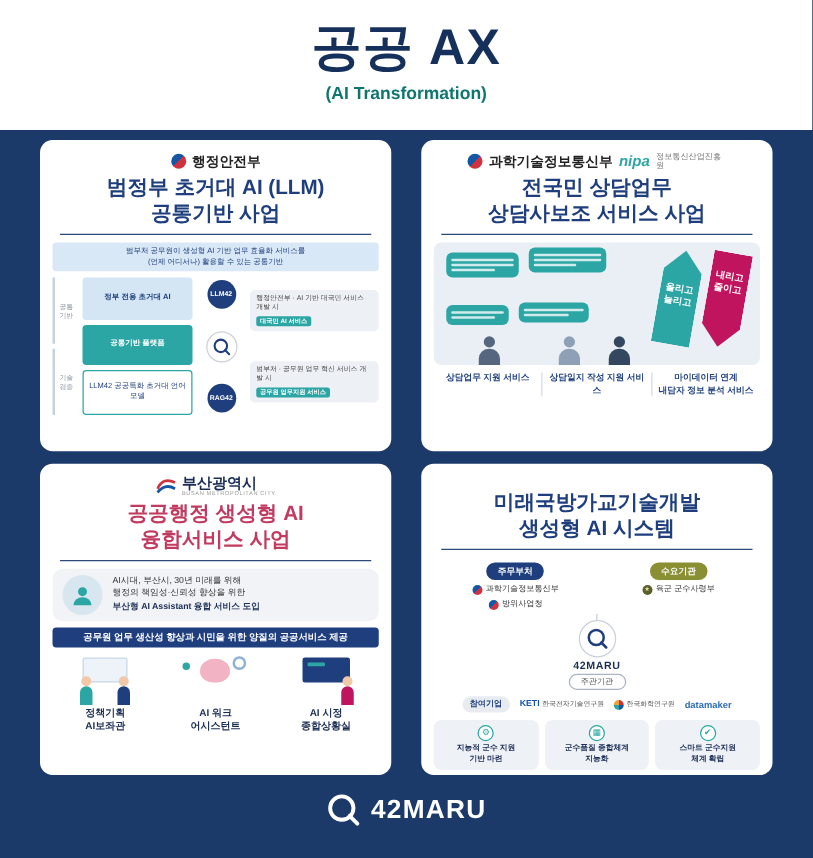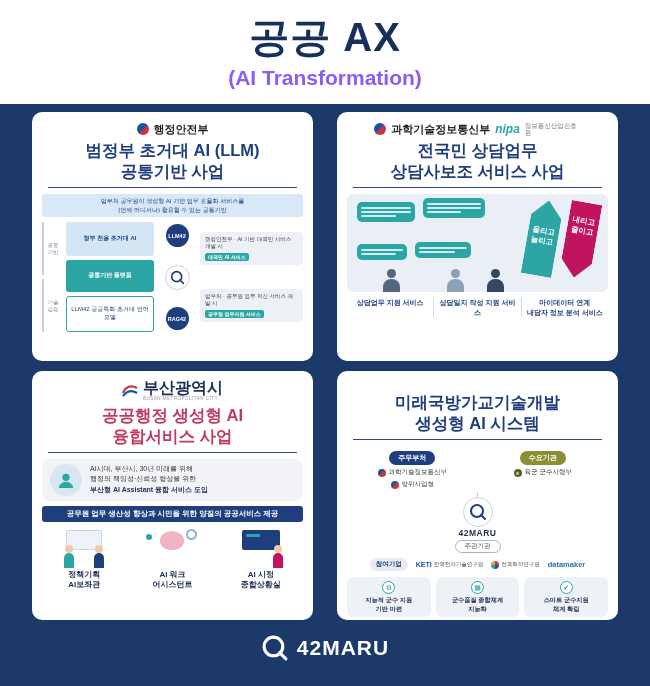--- a/index.html
+++ b/index.html
@@ -2,21 +2,21 @@
 <html><head>
 <meta charset="utf-8">
 <style>
   * { margin:0; padding:0; box-sizing:border-box; }
   html,body { width:650px; height:686px; }
   body { background:#1b3a6a; font-family:"Liberation Sans","DejaVu Sans",sans-serif; overflow:hidden; }
 
   
   .hdr { background:#ffffff; height:104px; text-align:center; padding-top:10px; }
   .hdr-title { font-size:40px; font-weight:bold; color:#16305c; letter-spacing:1px; }
-  .hdr-sub { font-size:21px; font-weight:bold; color:#8b5cf6; margin-top:1px; }
+  .hdr-sub { font-size:14px; font-weight:bold; color:#0f766e; margin-top:1px; }
 
   
   .grid { display:grid; grid-template-columns:281px 281px; gap:10px 24px; justify-content:center; margin-top:8px; }
   .card { width:281px; height:249px; background:#fff; border-radius:10px; padding:9px 10px; overflow:hidden; position:relative; }
 
   .org-row { display:flex; align-items:center; justify-content:center; gap:5px; min-height:16px; }
   .org-name { font-size:11px; font-weight:bold; color:#222; }
   .taegeuk { width:12px; height:12px; border-radius:50%; background:linear-gradient(135deg,#1557a5 50%,#d0313f 50%); flex:none; }
   .taegeuk.sm { width:8px; height:8px; }
   .card-title { text-align:center; font-size:16.5px; font-weight:bold; color:#1e3e7e; line-height:1.28; margin-top:3px; }
@@ -55,21 +55,21 @@
   .p-c .head,.p-c .torso { background:#33475f; }
   .ribbon { position:absolute; width:31px; height:76px; color:#fff; font-size:7.5px; font-weight:bold; text-align:center; line-height:1.35; }
   .ribbon.up { right:50px; top:6px; background:#2ca6a4; clip-path:polygon(50% 0,100% 22%,100% 100%,0 100%,0 22%); padding-top:26px; transform:rotate(10deg); }
   .ribbon.down { right:12px; top:8px; background:#c0145e; clip-path:polygon(0 0,100% 0,100% 78%,50% 100%,0 78%); padding-top:14px; transform:rotate(10deg); }
   .svc-row { display:flex; margin-top:6px; }
   .svc { flex:1; font-size:7px; font-weight:bold; color:#1e3e7e; text-align:center; line-height:1.35; padding:0 3px; }
   .svc + .svc { border-left:1px solid #d3dbe4; }
 
   
   .busan-col { display:flex; flex-direction:column; line-height:1; }
-  .busan-name { font-size:16px; font-weight:bold; color:#1b2e55; }
+  .busan-name { font-size:12px; font-weight:bold; color:#1b2e55; }
   .busan-en { font-size:4.5px; color:#999; letter-spacing:.5px; margin-top:1px; }
   .info-box { background:#f1f3f6; border-radius:8px; padding:5px 8px; display:flex; align-items:center; gap:8px; margin-top:3px; }
   .info-illu { width:32px; height:32px; border-radius:50%; background:#d8e6f0; flex:none; display:flex; align-items:center; justify-content:center; color:#2ca6a4; }
   .info-illu svg { width:18px; height:18px; }
   .info-text { font-size:7px; color:#333; line-height:1.5; }
   .info-text .b3 { font-weight:bold; color:#1b2e55; }
   .busan-bar { margin-top:5px; background:#1e3e7e; color:#fff; border-radius:3px; font-size:7.5px; font-weight:bold; text-align:center; padding:3px 2px; }
   .busan-items { display:flex; margin-top:6px; gap:4px; }
   .busan-item { flex:1; text-align:center; }
   .mini { position:relative; height:40px; }

